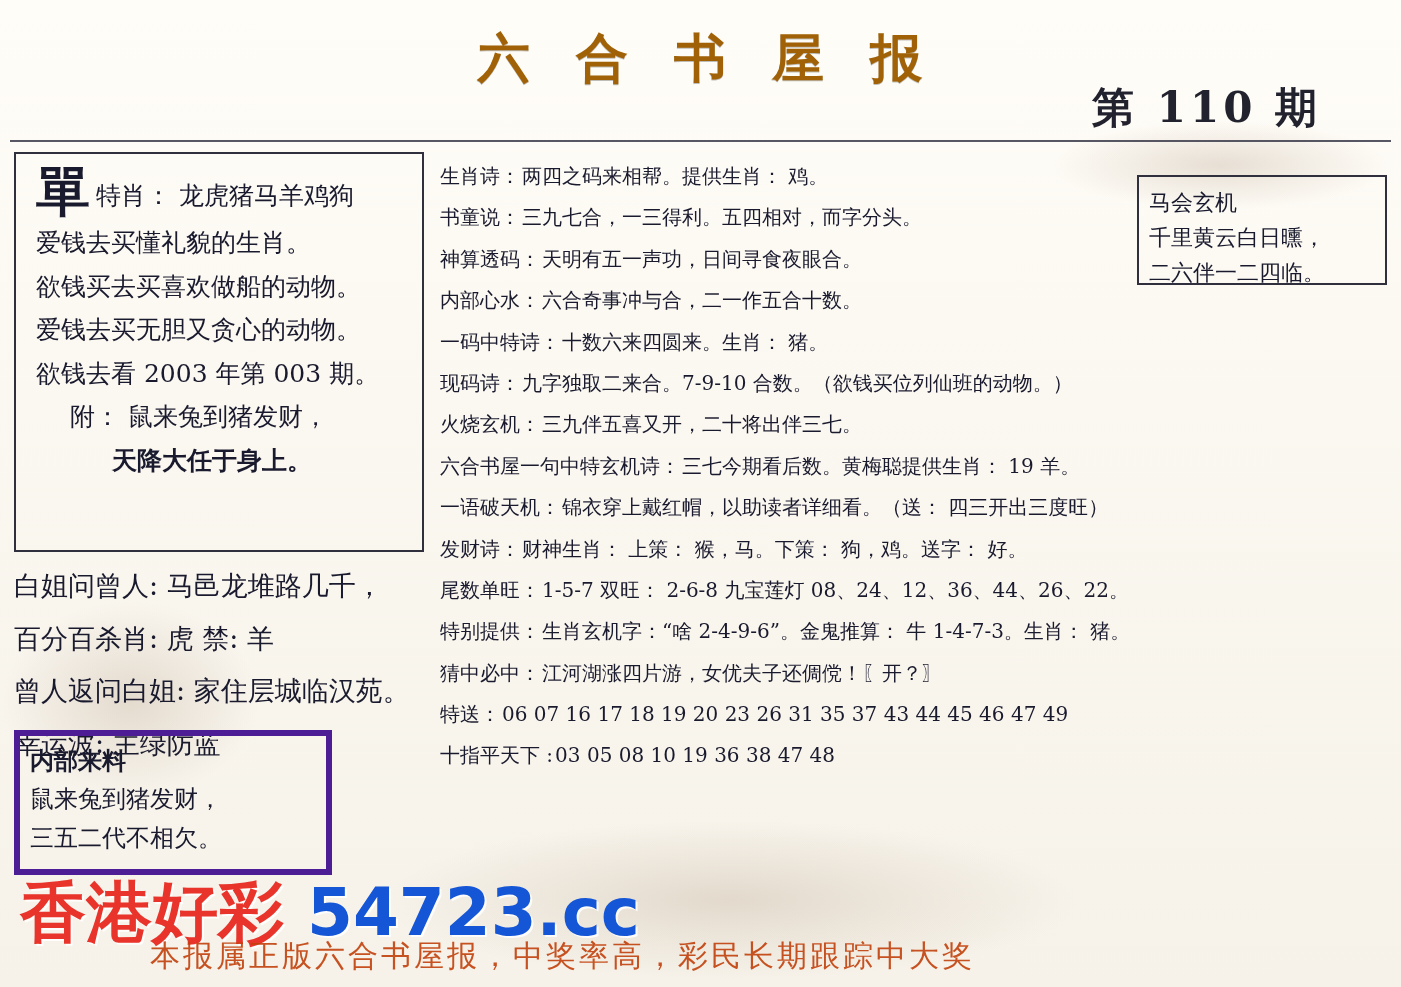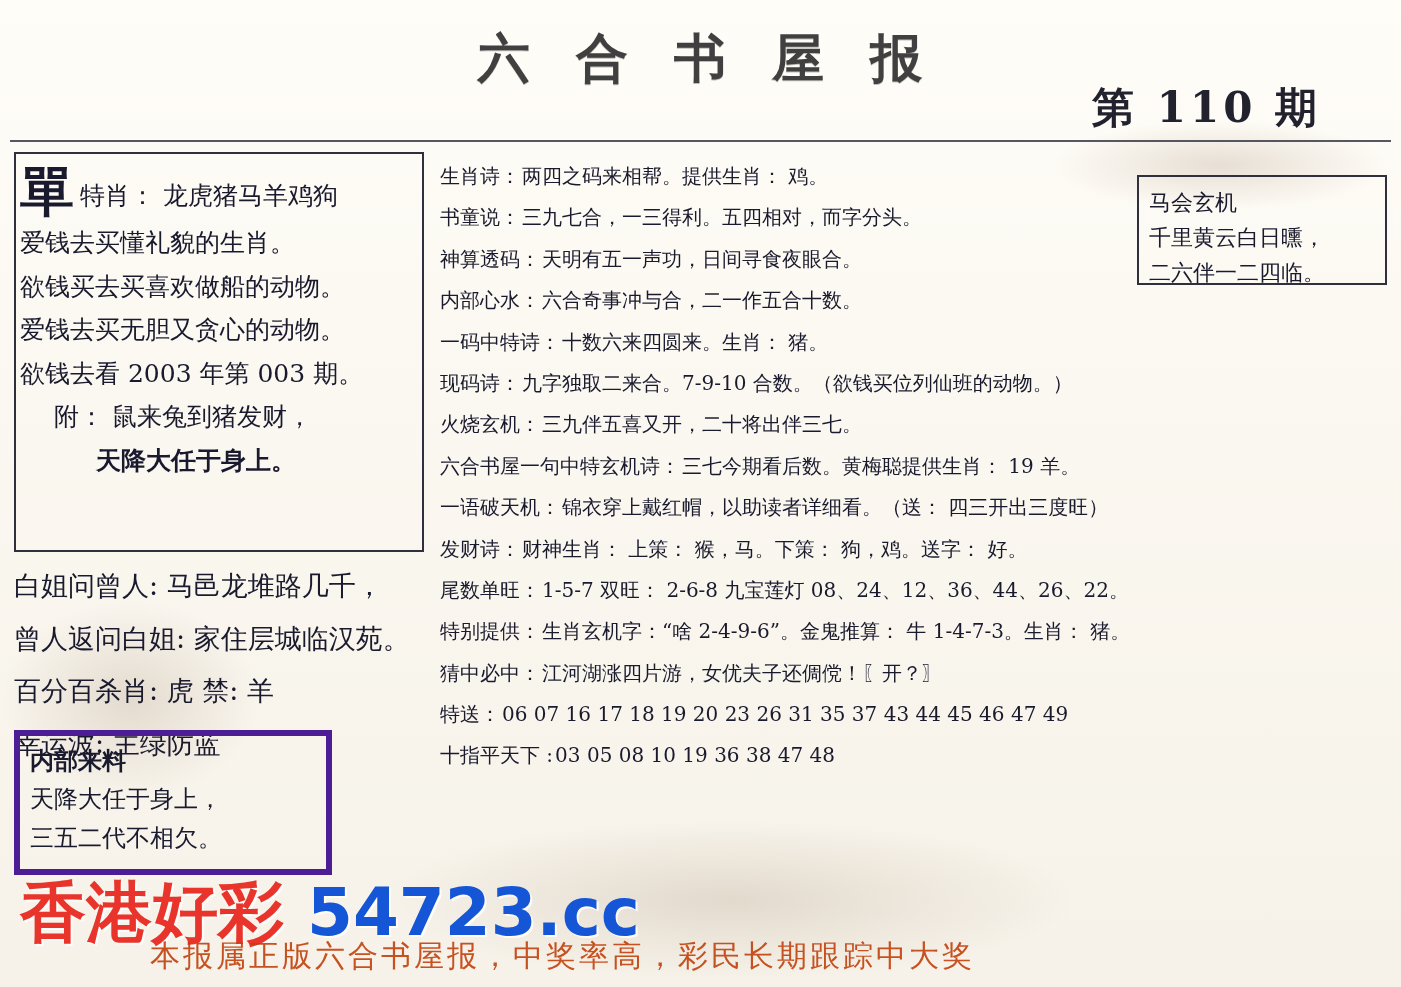--- a/index.html
+++ b/index.html
@@ -21,39 +21,39 @@
     position:absolute;
     background:radial-gradient(ellipse at center, rgba(190,170,150,.35), rgba(190,170,150,0) 70%);
     pointer-events:none;
   }
   .title{
     position:absolute;left:0;right:0;top:24px;
     text-align:center;
     font-size:52px;
     letter-spacing:14px;
     font-weight:bold;
-    color:#404040;
+    color:#a16207;
     font-family:"DejaVu Serif","Liberation Serif",serif;
     text-shadow:0 1px 0 rgba(0,0,0,.25);
     margin-left:13px;
   }
   .issue{
     position:absolute;right:80px;top:80px;
     font-size:42px;font-weight:bold;letter-spacing:4px;
     color:#22222f;
   }
   .hr-top{
     position:absolute;left:10px;right:10px;top:140px;
     height:2px;background:#3a3a4a;opacity:.85;
   }
   
   .left-box{
     position:absolute;left:14px;top:152px;width:410px;height:400px;
     border:2px solid #2f2f3d;
-    padding:10px 4px;
+    padding:10px 20px;
     box-sizing:border-box;
   }
   .big-char{
     font-size:54px;font-weight:bold;line-height:1;
     display:inline-block;vertical-align:-6px;margin-right:6px;
   }
   .left-box .l1{font-size:25px;line-height:1.45;}
   .left-line{font-size:25px;line-height:1.5;margin-top:6px;}
   .left-indent{margin-left:34px;}
   .left-sub{
@@ -125,28 +125,28 @@
   <div class="left-line">爱钱去买懂礼貌的生肖。</div>
   <div class="left-line">欲钱买去买喜欢做船的动物。</div>
   <div class="left-line">爱钱去买无胆又贪心的动物。</div>
   <div class="left-line">欲钱去看 2003 年第 003 期。</div>
   <div class="left-line left-indent">附： 鼠来兔到猪发财，</div>
   <div class="left-line" style="margin-left:76px;font-weight:bold;">天降大任于身上。</div>
 </div>
 
 <div class="left-sub">
   <div class="k">白姐问曾人: 马邑龙堆路几千，</div>
+  <div class="k">百分百杀肖: 虎 禁: 羊</div>
   <div class="k">曾人返问白姐: 家住层城临汉苑。</div>
-  <div class="k">百分百杀肖: 虎 禁: 羊</div>
   <div class="k">幸运波: 主绿防蓝</div>
 </div>
 
 <div class="inner-box">
   <div class="hd">内部来料</div>
-  <div>天降大任于身上，</div>
+  <div>鼠来兔到猪发财，</div>
   <div>三五二代不相欠。</div>
 </div>
 
 <div class="right-box">
   <div>马会玄机</div>
   <div>千里黄云白日曛，</div>
   <div>二六伴一二四临。</div>
 </div>
 
 <div class="center wide-col">

